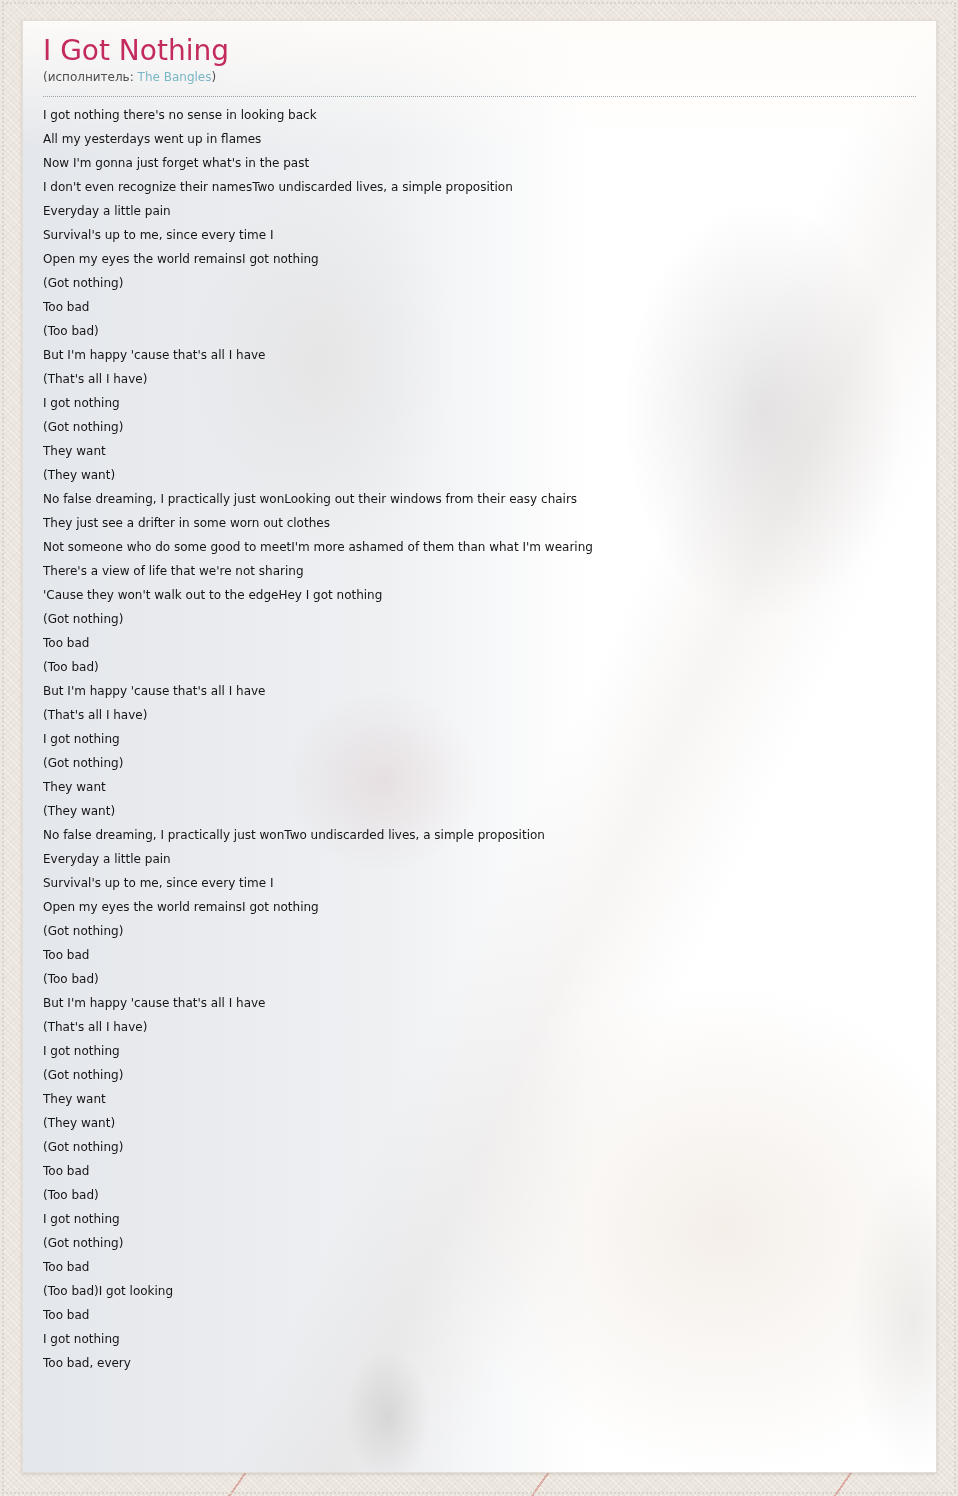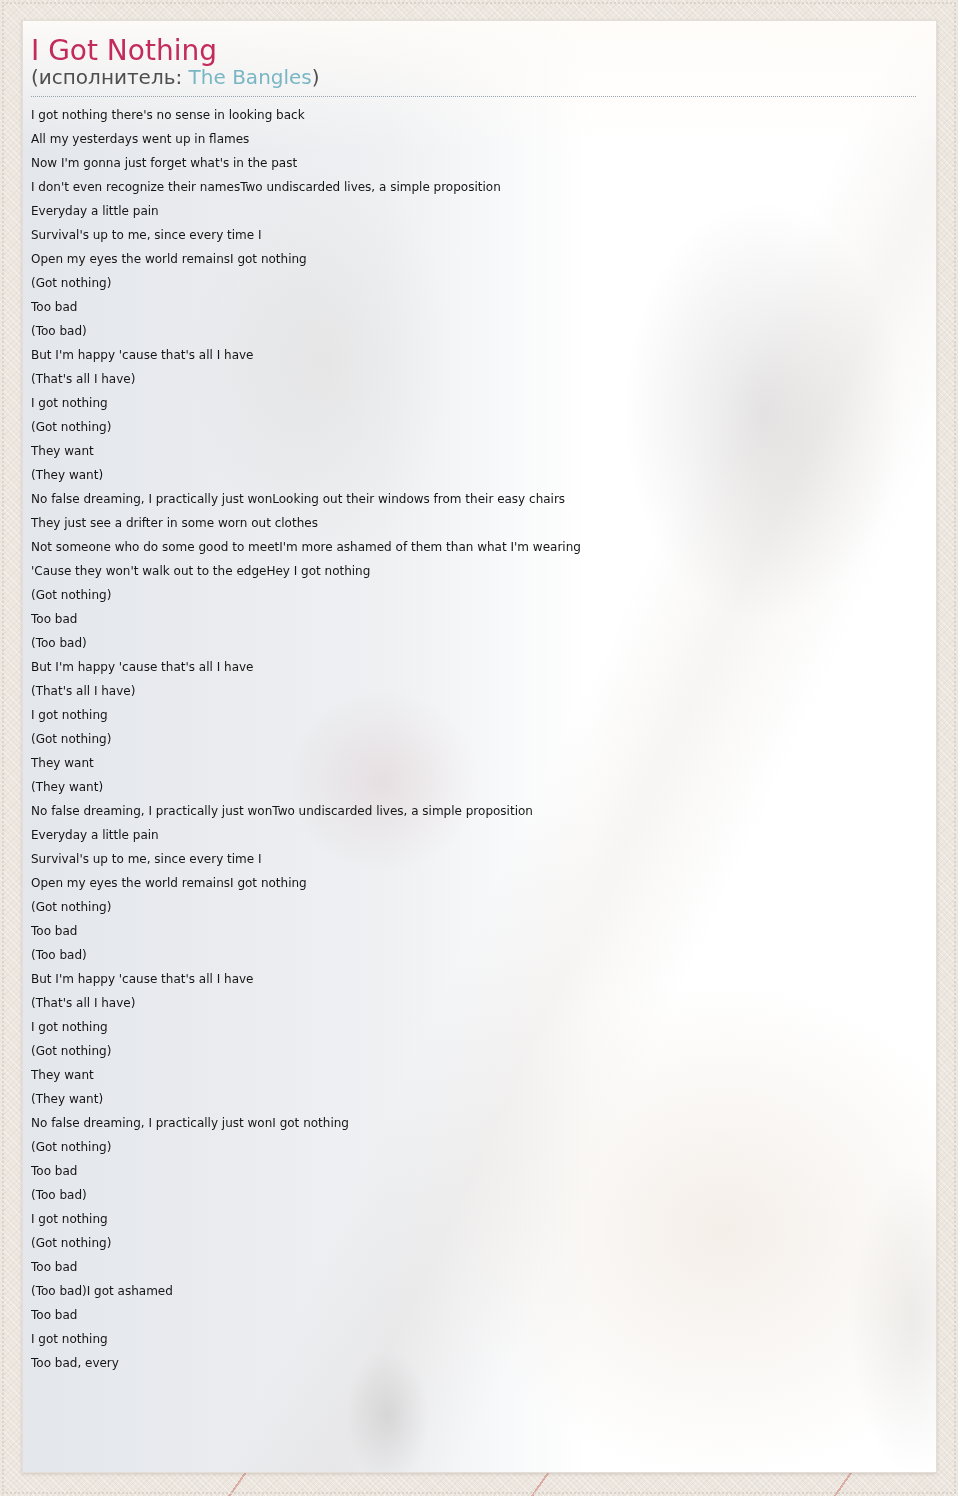--- a/index.html
+++ b/index.html
@@ -59,35 +59,35 @@
       radial-gradient(ellipse 170px 270px at 810px 860px, rgba(255,255,255,0.85), rgba(255,255,255,0) 75%),
       radial-gradient(ellipse 360px 330px at 700px 1210px, rgba(216,196,176,0.28), rgba(216,196,176,0) 75%),
       radial-gradient(ellipse 60px 95px at 365px 1395px, rgba(105,98,96,0.15), rgba(105,98,96,0) 70%),
       radial-gradient(ellipse 90px 220px at 890px 1300px, rgba(130,120,112,0.13), rgba(130,120,112,0) 70%),
       linear-gradient(115deg, rgba(0,0,0,0) 55%, rgba(182,162,150,0.10) 62%, rgba(0,0,0,0) 70%),
       linear-gradient(90deg, rgba(200,206,215,0.50) 0%, rgba(208,213,220,0.35) 40%, rgba(255,255,255,0) 62%);
   }
   .card-content {
     position: relative;
     z-index: 1;
-    padding: 14px 20px 0 8px;
+    padding: 14px 20px 0 20px;
   }
   .song-header {
     border-bottom: 1px dotted #98a3ac;
     padding-bottom: 8px;
   }
   .song-title {
     margin: 0;
     font-size: 28px;
     line-height: 32px;
     font-weight: 500;
     color: #c32b5e;
   }
   .song-subtitle {
-    font-size: 20px;
+    font-size: 12px;
     line-height: 21px;
     color: #4e4e4e;
   }
   .artist-link {
     color: #79b6c4;
     text-decoration: none;
     cursor: pointer;
   }
   .lyrics {
     margin-top: 6px;
@@ -129,20 +129,21 @@
         <div class="lyric-line">(Too bad)</div>
         <div class="lyric-line">But I'm happy 'cause that's all I have</div>
         <div class="lyric-line">(That's all I have)</div>
         <div class="lyric-line">I got nothing</div>
         <div class="lyric-line">(Got nothing)</div>
         <div class="lyric-line">They want</div>
         <div class="lyric-line">(They want)</div>
         <div class="lyric-line">No false dreaming, I practically just wonLooking out their windows from their easy chairs</div>
         <div class="lyric-line">They just see a drifter in some worn out clothes</div>
         <div class="lyric-line">Not someone who do some good to meetI'm more ashamed of them than what I'm wearing</div>
+        <div class="lyric-line">There's a view of life that we're not sharing</div>
         <div class="lyric-line">'Cause they won't walk out to the edgeHey I got nothing</div>
         <div class="lyric-line">(Got nothing)</div>
         <div class="lyric-line">Too bad</div>
         <div class="lyric-line">(Too bad)</div>
         <div class="lyric-line">But I'm happy 'cause that's all I have</div>
         <div class="lyric-line">(That's all I have)</div>
         <div class="lyric-line">I got nothing</div>
         <div class="lyric-line">(Got nothing)</div>
         <div class="lyric-line">They want</div>
         <div class="lyric-line">(They want)</div>
@@ -152,27 +153,26 @@
         <div class="lyric-line">Open my eyes the world remainsI got nothing</div>
         <div class="lyric-line">(Got nothing)</div>
         <div class="lyric-line">Too bad</div>
         <div class="lyric-line">(Too bad)</div>
         <div class="lyric-line">But I'm happy 'cause that's all I have</div>
         <div class="lyric-line">(That's all I have)</div>
         <div class="lyric-line">I got nothing</div>
         <div class="lyric-line">(Got nothing)</div>
         <div class="lyric-line">They want</div>
         <div class="lyric-line">(They want)</div>
-        <div class="lyric-line">No false dreaming, I practically just wonI got nothing</div>
         <div class="lyric-line">(Got nothing)</div>
         <div class="lyric-line">Too bad</div>
         <div class="lyric-line">(Too bad)</div>
         <div class="lyric-line">I got nothing</div>
         <div class="lyric-line">(Got nothing)</div>
         <div class="lyric-line">Too bad</div>
-        <div class="lyric-line">(Too bad)I got ashamed</div>
+        <div class="lyric-line">(Too bad)I got looking</div>
         <div class="lyric-line">Too bad</div>
         <div class="lyric-line">I got nothing</div>
         <div class="lyric-line">Too bad, every</div>
       </div>
 
   </div>
 </div>
 
 </body></html>

